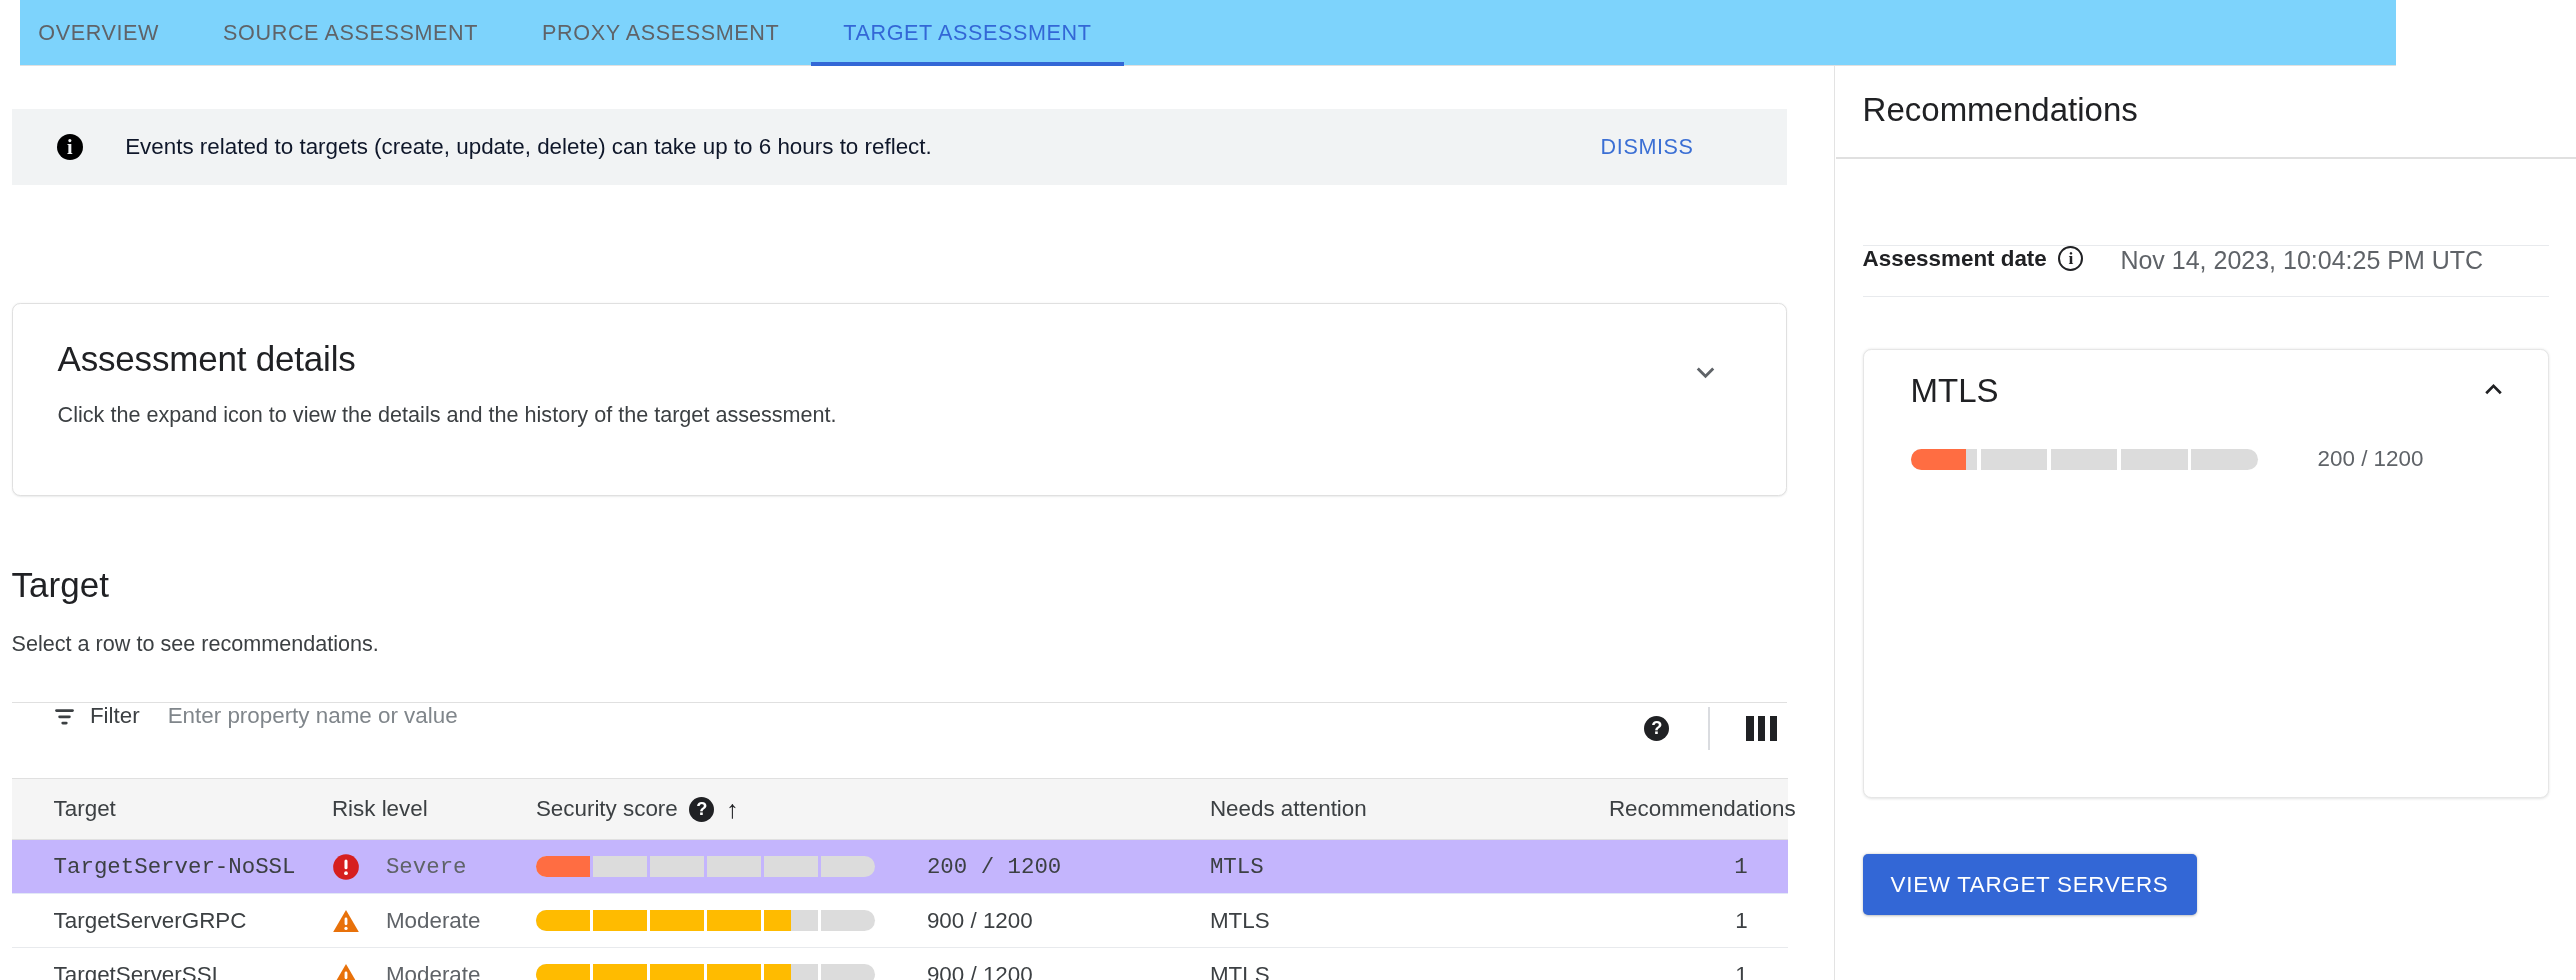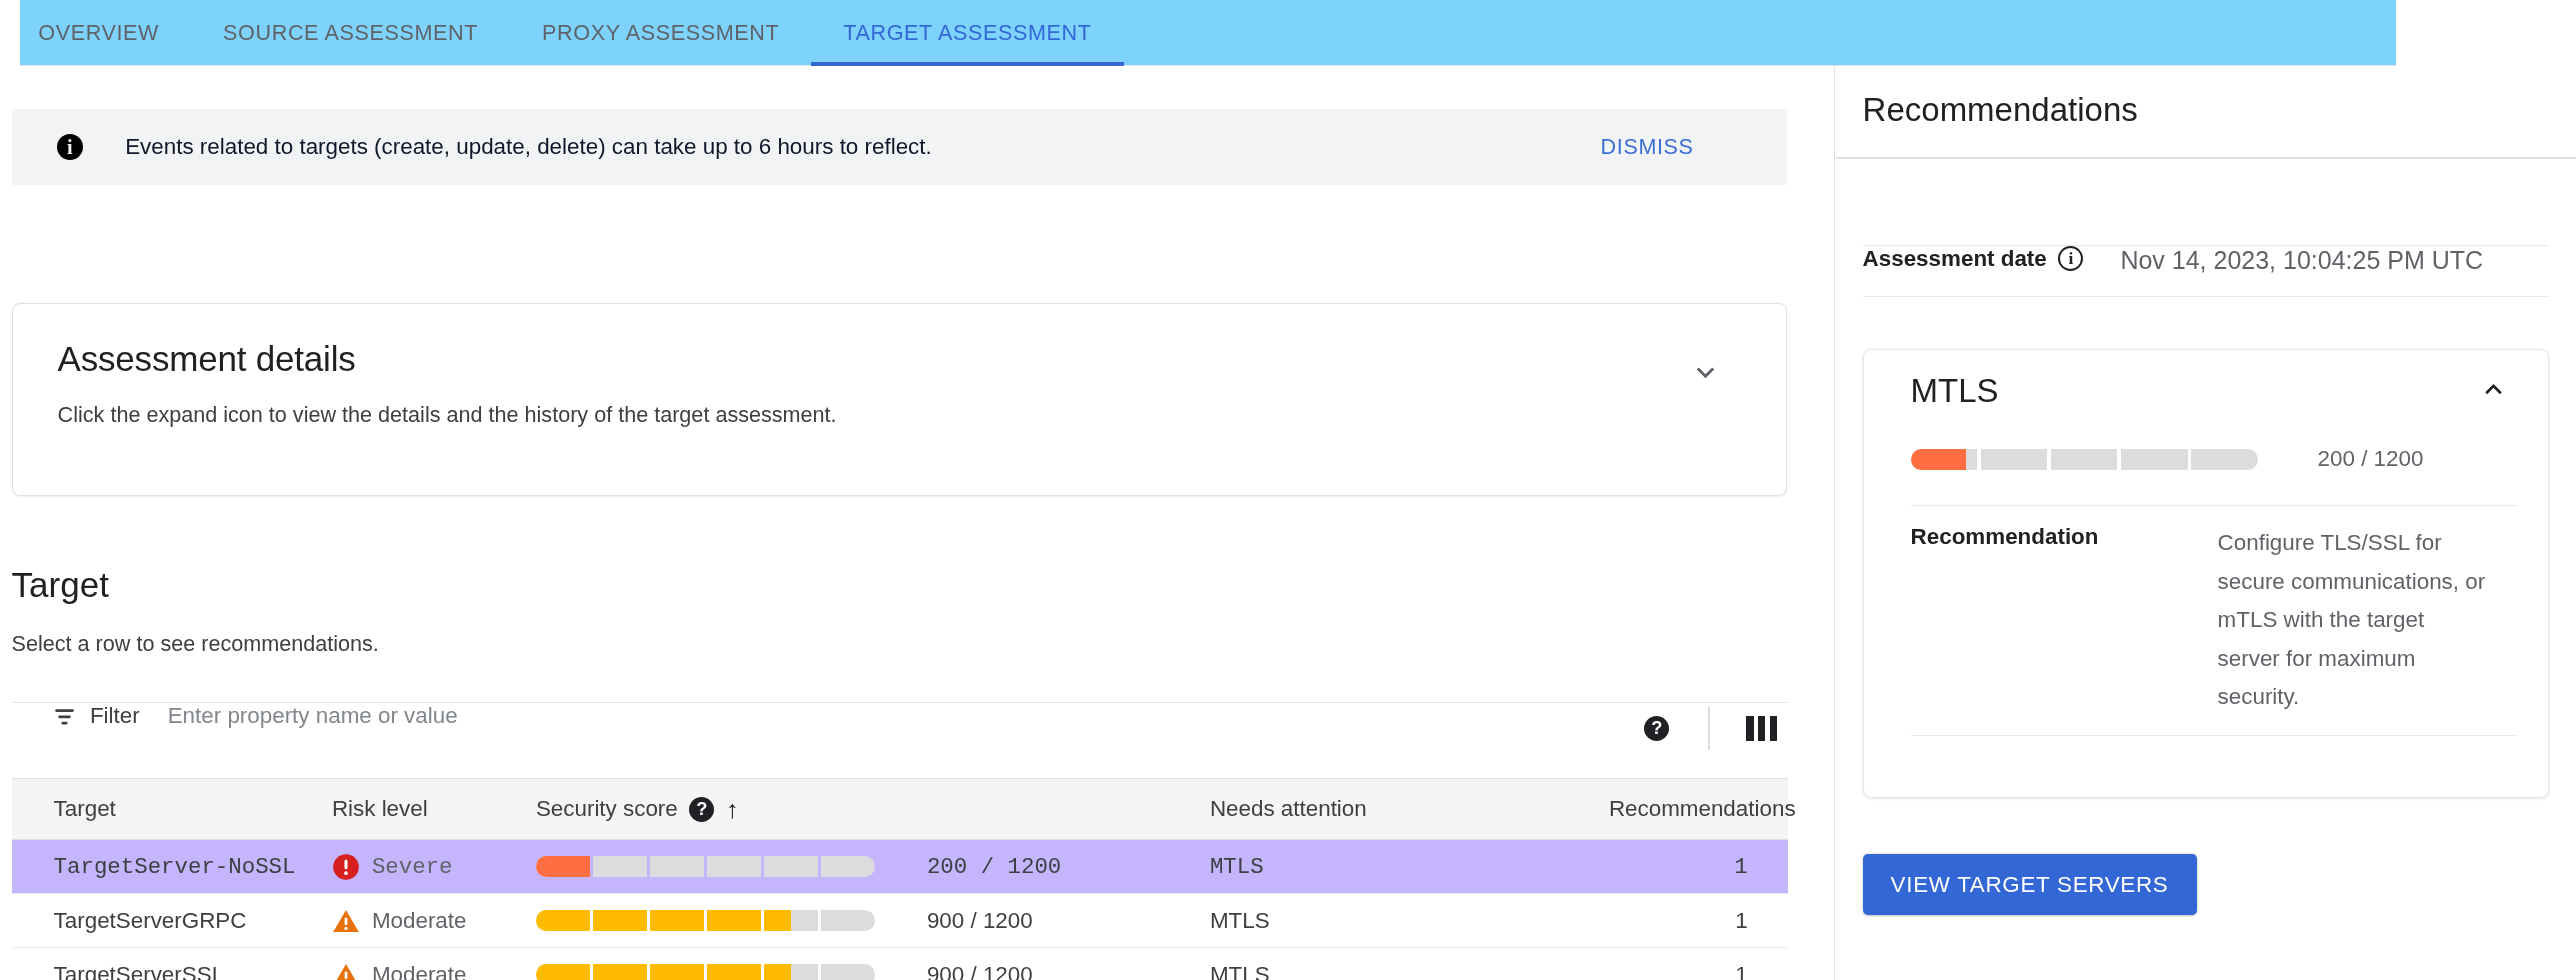--- a/index.html
+++ b/index.html
@@ -171,21 +171,21 @@
   .th-inner { display: flex; align-items: center; gap: 11.6px; }
   .help-dot {
     width: 25px; height: 25px; border-radius: 50%;
     background: #202124; color: #fff;
     font-size: 18.3px; font-weight: bold;
     display: flex; align-items: center; justify-content: center;
     cursor: pointer; flex: none;
   }
   .sort-arrow { font-size: 25px; color: #202124; cursor: pointer; line-height: 1; }
 
-  .risk { display: flex; align-items: center; gap: 12px; }
+  .risk { display: flex; align-items: center; gap: 26px; }
   .risk-ico { width: 28px; height: 28px; flex: none; }
   .risk-txt { font-size: 22.4px; color: #5f6368; }
 
   
   .segbar { display: flex; gap: 3.3px; width: 339px; }
   .segbar span {
     flex: 1; height: 21px; background: #dcdcdc; position: relative; overflow: hidden;
   }
   .segbar span:first-child { border-radius: 10.8px 0 0 10.8px; }
   .segbar span:last-child  { border-radius: 0 10.8px 10.8px 0; }
@@ -489,22 +489,18 @@
           <span>
             <i style="width: 0%; background: rgb(255, 109, 66);"></i>
           </span>
           <span>
             <i style="width: 0%; background: rgb(255, 109, 66);"></i>
           </span>
       </div>
       <span class="score-txt">200 / 1200</span>
     </div>
     <div class="rec-rows">
-      <div class="rec-row">
-        <div class="rec-k">Recommendation</div>
-        <div class="rec-v">Configure TLS/SSL for secure communications, or mTLS with the target server for maximum security.</div>
-      </div>
     </div>
   </div>
 
   <button class="btn-primary">VIEW TARGET SERVERS</button>
 </div>
 
 
 </body></html>

